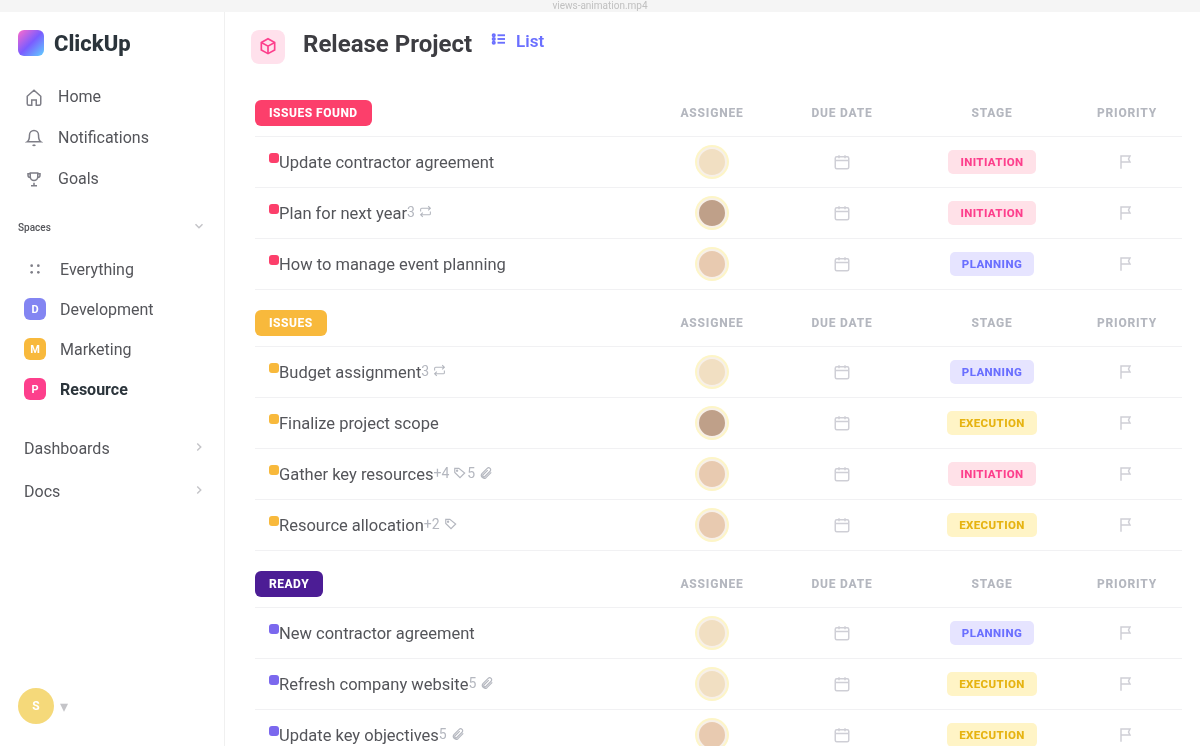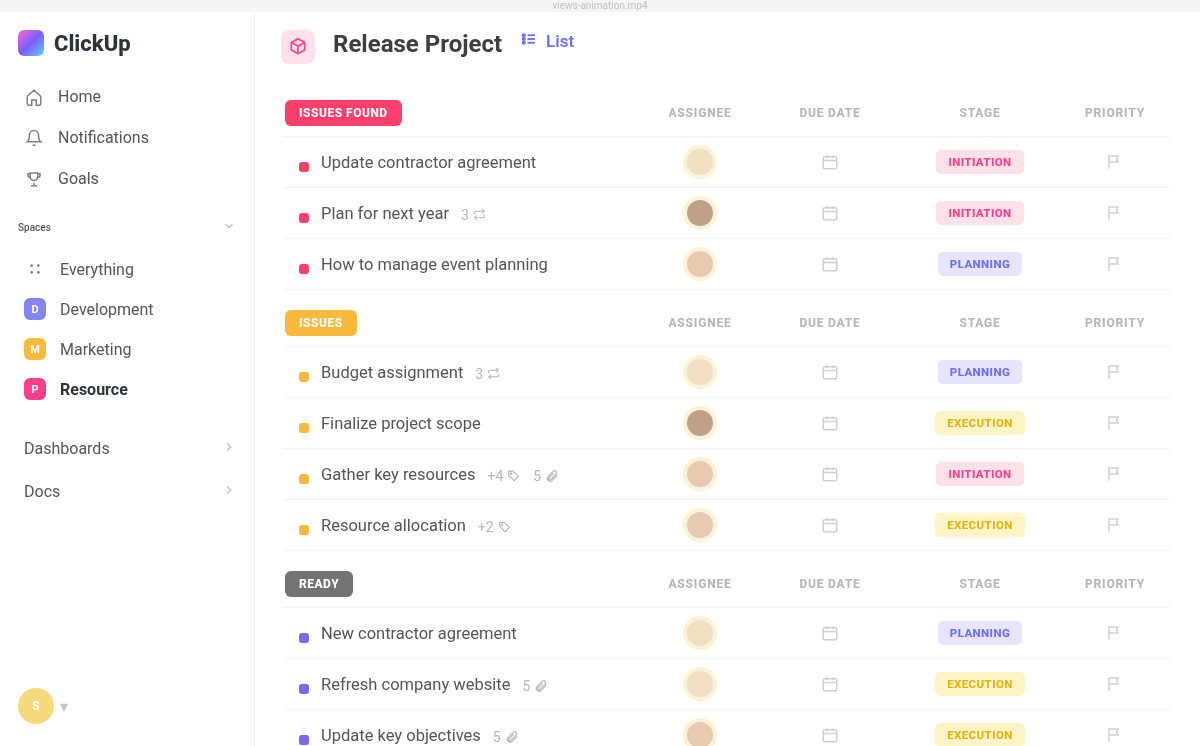--- a/index.html
+++ b/index.html
@@ -21,21 +21,21 @@
       color: #c0c0c0;
       line-height: 12px;
     }
     .app {
       display: flex;
       flex: 1;
       min-height: 0;
     }
     
     .sidebar {
-      width: 255px;
+      width: 225px;
       padding: 18px 12px 12px 18px;
       border-right: 1px solid #f0f0f0;
       display: flex;
       flex-direction: column;
       gap: 4px;
     }
     .brand {
       display: flex;
       align-items: center;
       gap: 10px;
@@ -101,21 +101,21 @@
       width:34px; height:34px; border-radius:8px;
       background:#ffe1ec; display:flex; align-items:center; justify-content:center;
     }
     .header-icon svg { color:#fd3f8c;}
     .header-title { font-size:24px; font-weight:700; color:#3d3d42;}
     .view-switch {
       display:flex; align-items:center; gap:8px;
       color:#6a6fff; font-weight:600; font-size:17px;
     }
     .view-switch .vicon { color:#6a6fff; }
-    .content { padding: 0 30px 30px 30px; overflow:auto; flex:1;}
+    .content { padding: 0 18px 30px 30px; overflow:auto; flex:1;}
     .group { margin-top: 14px; }
     .group-header {
       display:grid;
       grid-template-columns: 1fr 120px 140px 160px 110px;
       align-items:center;
       padding: 6px 0 10px 0;
     }
     .status-pill {
       display:inline-block;
       padding:6px 14px;
@@ -131,21 +131,21 @@
     }
     .task-row {
       display:grid;
       grid-template-columns: 1fr 120px 140px 160px 110px;
       align-items:center;
       border-top:1px solid #f1f1f3;
       padding: 10px 0;
       min-height:46px;
     }
     .task-title-cell {
-      display:flex; align-items:flex-end; gap:12px;
+      display:flex; align-items:flex-start; 
       padding-left:14px;
     }
     .status-dot { width:10px; height:10px; border-radius:3px; flex-shrink:0;}
     .task-title { font-size:16.5px; color:#54555a; }
     .subtask-badge { color:#b4b7bf; font-size:14px; display:flex; align-items:center; gap:4px;}
     .tag-badge { color:#b4b7bf; font-size:14px; display:flex; align-items:center; gap:4px;}
     .attach-badge { color:#b4b7bf; font-size:14px; display:flex; align-items:center; gap:4px;}
     .cell-center { display:flex; justify-content:center; align-items:center;}
     .assignee { width:30px; height:30px; border-radius:50%; background:#f0e0d0; border:2px solid #f7f0e8; box-shadow:0 0 0 2px #fdf5c7;}
     .due-icon { color:#cfcfd6;}
@@ -486,21 +486,21 @@
             </div>
             <div class="cell-center flag-icon">
               <svg width="18" height="18" viewBox="0 0 24 24" fill="none" stroke="currentColor" stroke-width="2">
                 <path d="M4 21V4h12l-2 4 2 4H4"></path>
               </svg>
             </div>
           </div>
         </div>
         <div class="group">
           <div class="group-header">
-            <div><span class="status-pill" style="background: #737373;">READY</span></div>
+            <div><span class="status-pill" style="background: #4c1d95;">READY</span></div>
             <div class="col-head">ASSIGNEE</div>
             <div class="col-head">DUE DATE</div>
             <div class="col-head">STAGE</div>
             <div class="col-head">PRIORITY</div>
           </div>
           <div class="task-row">
             <div class="task-title-cell">
               <span class="status-dot" style="background: rgb(123, 104, 238);"></span>
               <span class="task-title">New contractor agreement</span>
             </div>

